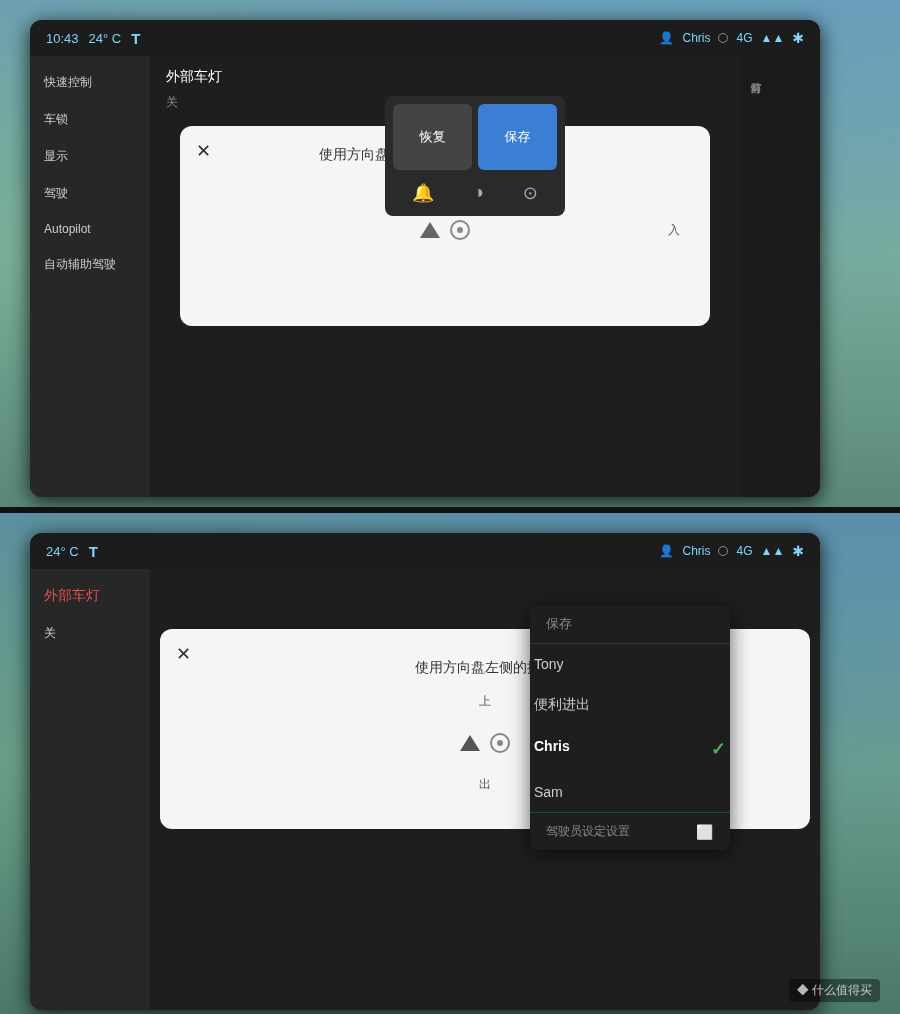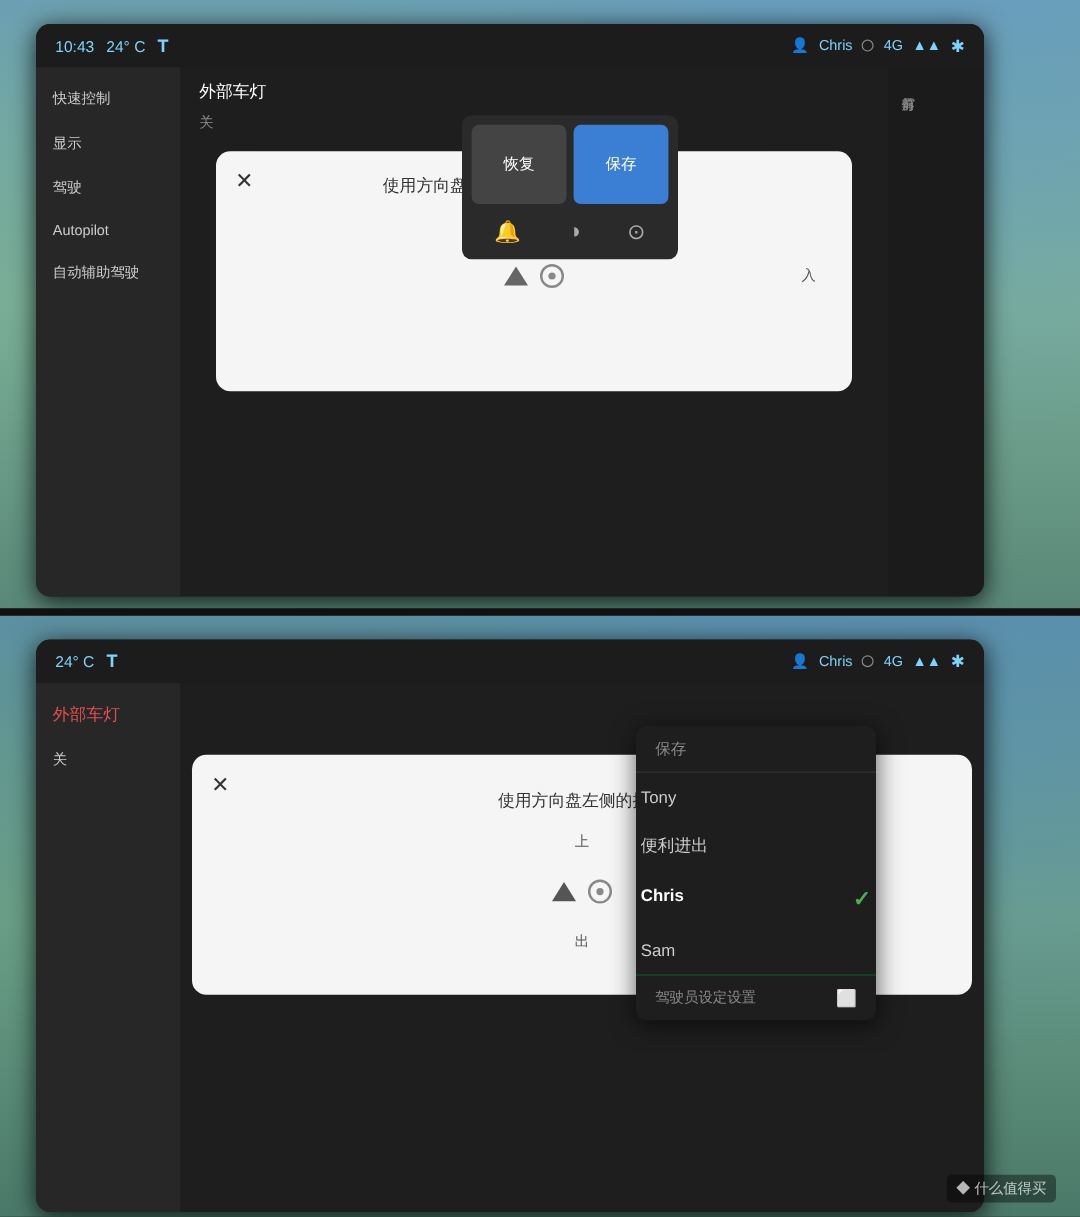--- a/index.html
+++ b/index.html
@@ -367,20 +367,23 @@
         <span>▲▲</span>
         <span style="font-size:14px;">✱</span>
       </div>
     </div>
 
     <div class="main-content">
 
       <div class="sidebar">
         <div class="sidebar-item">
           <span>快速控制</span>
+        </div>
+        <div class="sidebar-item">
+          <span>车锁</span>
         </div>
         <div class="sidebar-item">
           <span>显示</span>
         </div>
         <div class="sidebar-item">
           <span>驾驶</span>
         </div>
         <div class="sidebar-item">
           <span>Autopilot</span>
         </div>

